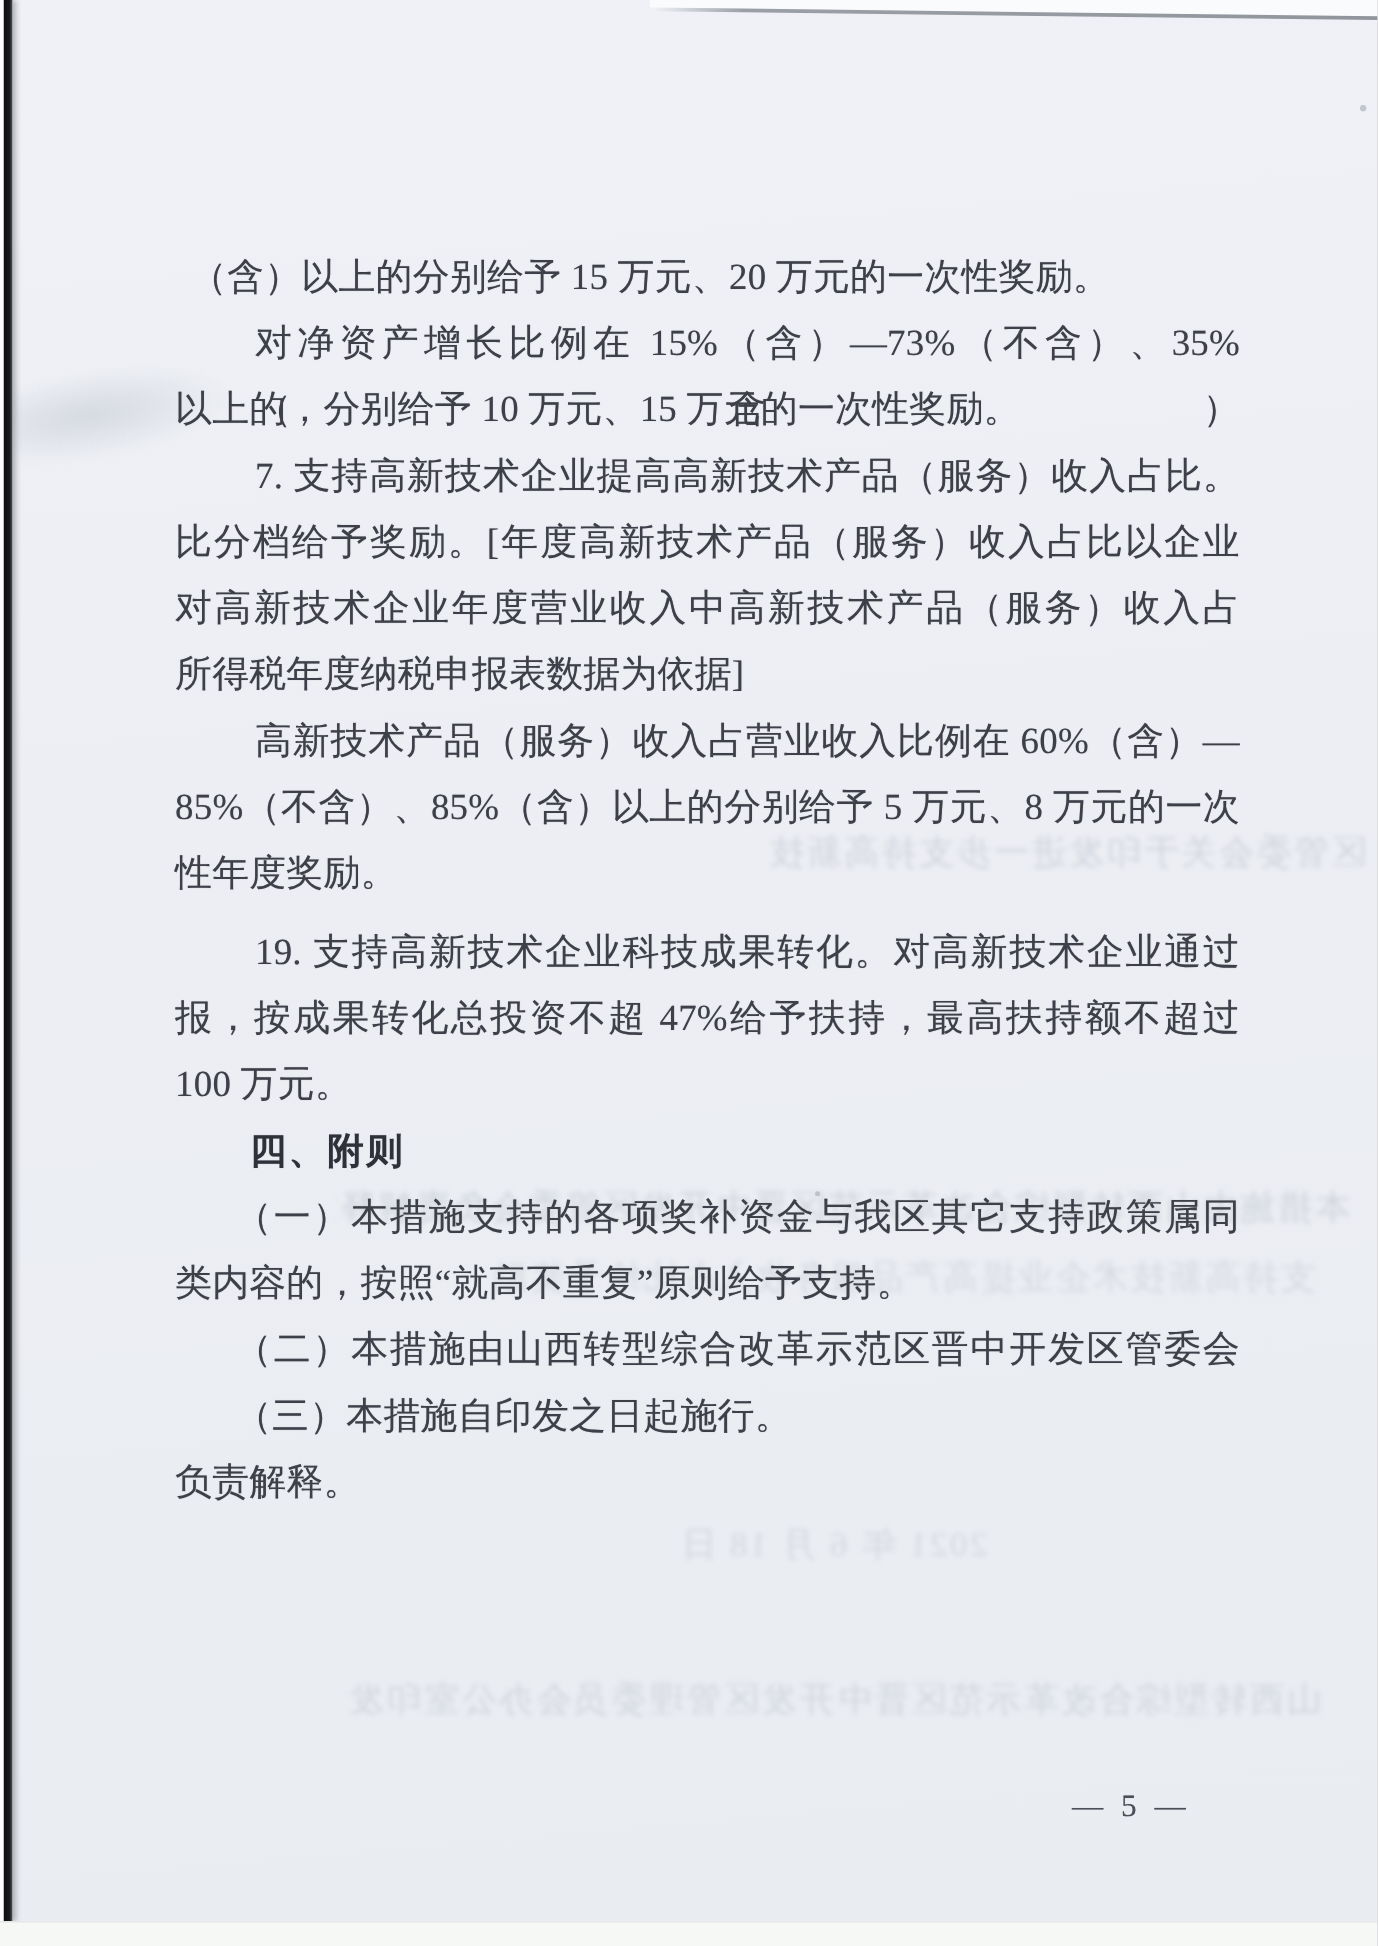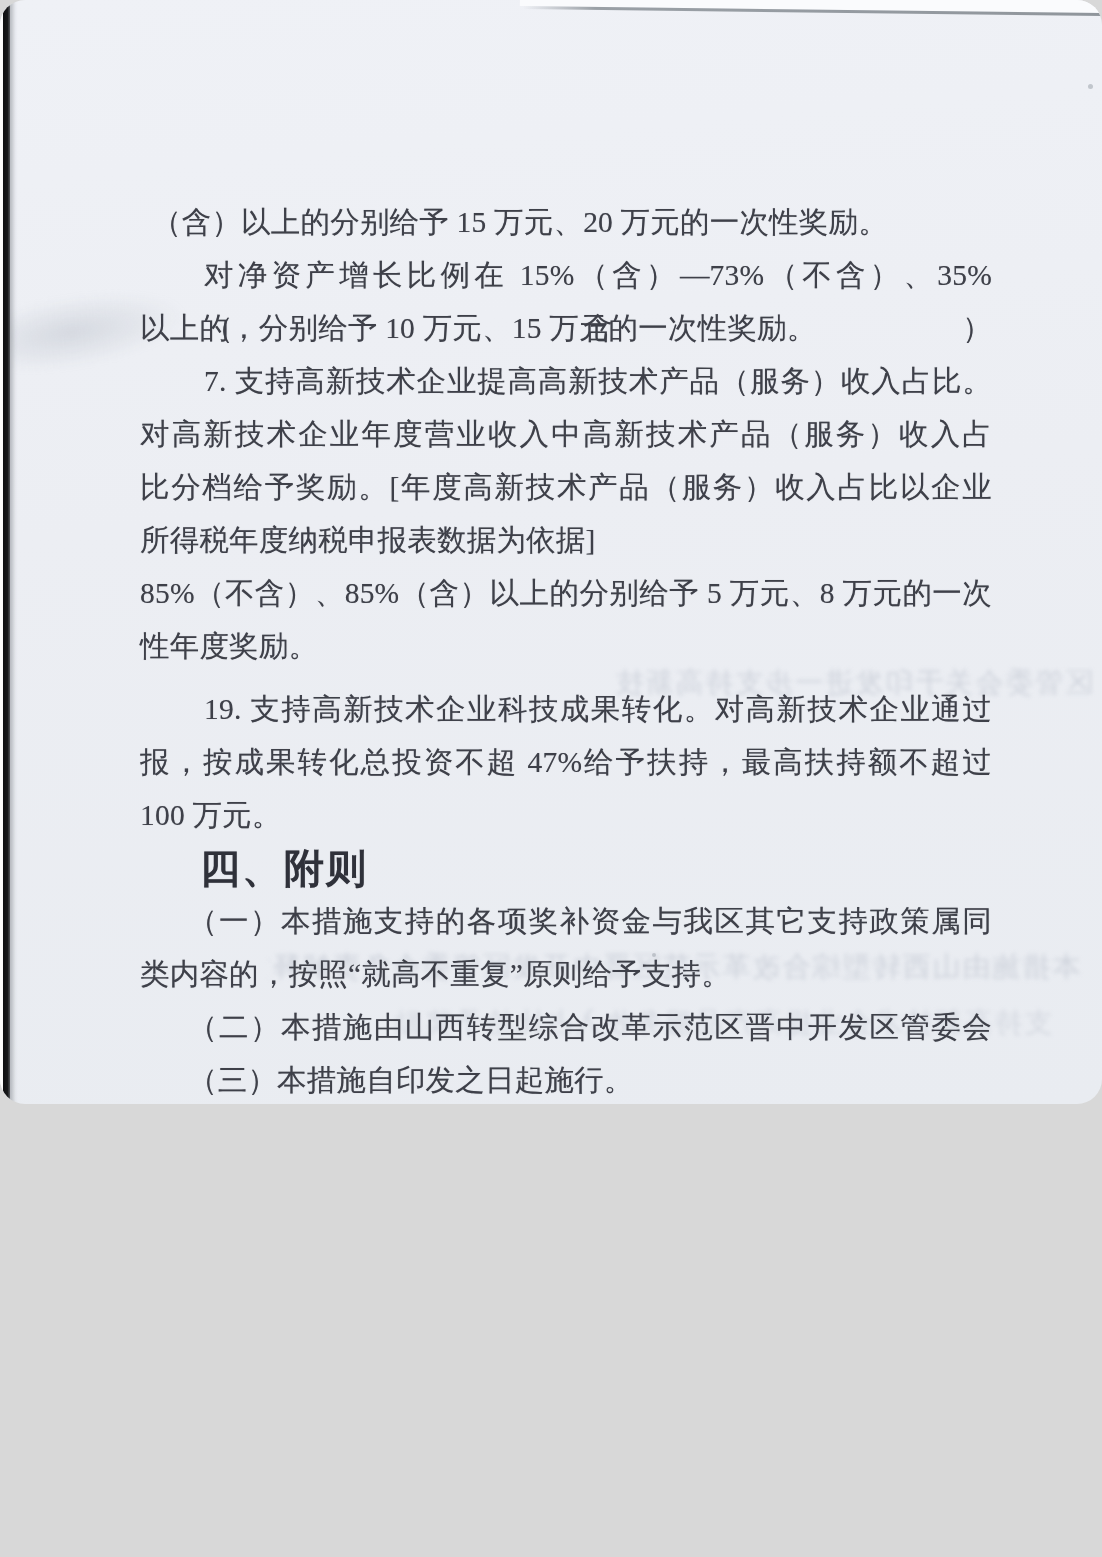--- a/index.html
+++ b/index.html
@@ -1,20 +1,19 @@
 <!DOCTYPE html>
 <html><head>
 <meta charset="utf-8">
 <style>
   html,body{margin:0;padding:0;background:#d8d8d8;}
   .canvas{
-    position:relative;width:1102px;height:1104px;overflow:hidden;
+    position:relative;width:1102px;height:1557px;overflow:hidden;
     background:linear-gradient(175deg,#eff1f6 0%,#ecEEf3 45%,#e9ecf1 100%);
     font-family:"Liberation Serif","DejaVu Serif",serif;
-    border-radius:25px;
   }
   
   .edge-left-white{position:absolute;left:0;top:0;width:4px;height:100%;background:#fdfdfd;}
   .edge-left-black{position:absolute;left:3px;top:0;width:7px;height:1537px;
     background:linear-gradient(90deg,#0d0e10 0%,#17181a 65%,#55585c 100%);
     box-shadow:3px 0 4px rgba(110,115,122,.45);}
   .edge-bottom{position:absolute;left:0;top:1537px;width:100%;height:20px;background:#f6f8f5;
     border-top:1px solid #dfe3e2;}
   .edge-top-white{position:absolute;left:520px;top:-16px;width:610px;height:22px;background:#fafbfd;
     transform:rotate(0.7deg);transform-origin:left center;}
@@ -29,21 +28,21 @@
   .ghost{position:absolute;transform:scaleX(-1);filter:blur(2px);color:#b8beca;opacity:.55;
     font-size:28px;letter-spacing:2px;white-space:nowrap;overflow:hidden;height:38px;line-height:38px;}
   
   .text-block{position:absolute;left:140px;top:196px;width:852px;color:#3e4049;}
   .l{height:53px;line-height:53px;font-size:29.5px;letter-spacing:.2px;white-space:nowrap;
      text-shadow:0 0 .7px rgba(62,64,73,.45);text-align:justify;text-align-last:left;}
   .l.fill{white-space:normal;text-align-last:justify;}
   .l.ind-hang{padding-left:12px;}
   .l.ind-par{padding-left:64px;}
   .l.ind-sub{padding-left:48px;}
-  .l.heading{padding-left:60px;font-weight:bold;font-size:40px;letter-spacing:2px;color:#2f313a;
+  .l.heading{padding-left:60px;font-weight:bold;font-size:29px;letter-spacing:2px;color:#2f313a;
      font-family:"Liberation Sans","DejaVu Sans",sans-serif;}
   .l.gap{margin-top:10px;}
   .page-number{position:absolute;left:840px;top:1428px;width:130px;height:36px;line-height:36px;
      font-size:25px;letter-spacing:4px;color:#4b4e57;text-align:center;
      text-shadow:0 0 .6px rgba(75,78,87,.4);}
 </style>
 </head>
 <body>
 
 <div class="canvas">
@@ -61,23 +60,24 @@
   <div class="edge-left-black"></div>
   <div class="edge-bottom"></div>
   <div class="speck" style="left:1088px;top:84px;"></div>
   <div class="speck" style="left:652px;top:953px;width:4px;height:4px;"></div>
 
   <main class="text-block">
     <div class="l ind-hang">（含）以上的分别给予 15 万元、20 万元的一次性奖励。</div>
     <div class="l ind-par fill">对净资产增长比例在 15%（含）—73%（不含）、35%（含）</div>
     <div class="l">以上的，分别给予 10 万元、15 万元的一次性奖励。</div>
     <div class="l ind-par fill">7. 支持高新技术企业提高高新技术产品（服务）收入占比。</div>
+    <div class="l fill">比分档给予奖励。[年度高新技术产品（服务）收入占比以企业</div>
     <div class="l fill">对高新技术企业年度营业收入中高新技术产品（服务）收入占</div>
-    <div class="l fill">比分档给予奖励。[年度高新技术产品（服务）收入占比以企业</div>
     <div class="l">所得税年度纳税申报表数据为依据]</div>
+    <div class="l ind-par fill">高新技术产品（服务）收入占营业收入比例在 60%（含）—</div>
     <div class="l fill">85%（不含）、85%（含）以上的分别给予 5 万元、8 万元的一次</div>
     <div class="l">性年度奖励。</div>
     <div class="l ind-par fill gap">19. 支持高新技术企业科技成果转化。对高新技术企业通过</div>
     <div class="l fill">报，按成果转化总投资不超 47%给予扶持，最高扶持额不超过</div>
     <div class="l">100 万元。</div>
     <div class="l heading">四、附则</div>
     <div class="l ind-sub fill">（一）本措施支持的各项奖补资金与我区其它支持政策属同</div>
     <div class="l">类内容的，按照“就高不重复”原则给予支持。</div>
     <div class="l ind-sub fill">（二）本措施由山西转型综合改革示范区晋中开发区管委会</div>
     <div class="l ind-sub">（三）本措施自印发之日起施行。</div>

